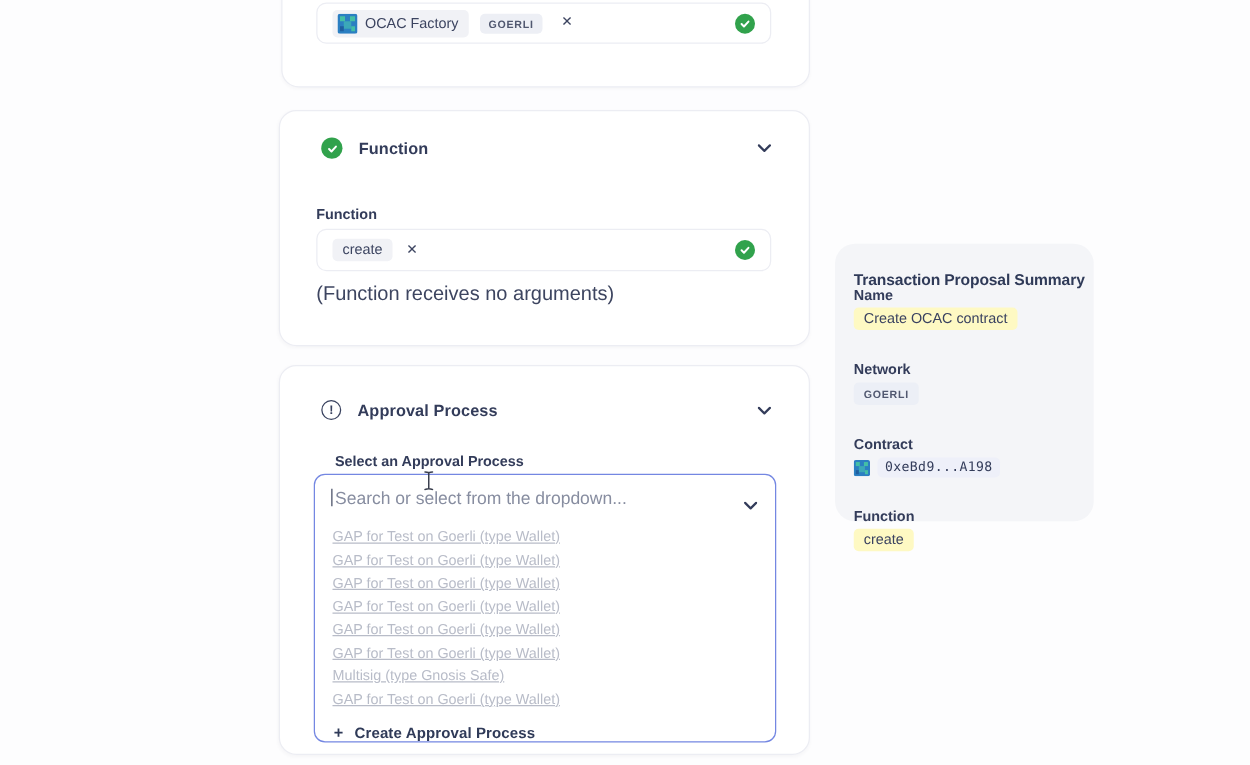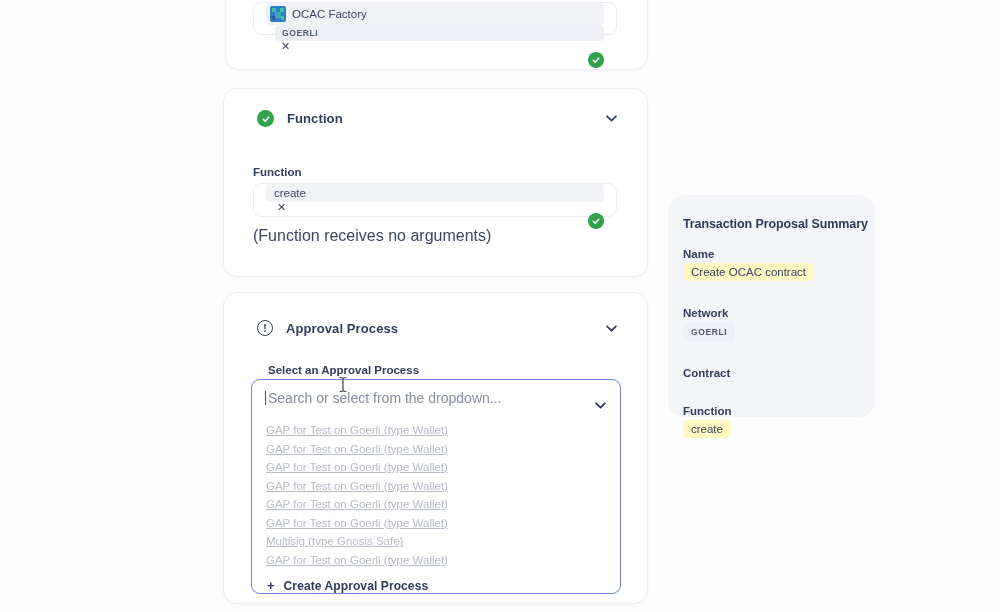--- a/index.html
+++ b/index.html
@@ -26,23 +26,22 @@
   .card-title { font-size: 13px; font-weight: bold; margin-left: 13px; letter-spacing: .1px; }
   .chev { margin-left: auto; display: flex; align-items: center; cursor: pointer; }
 
   .field-label { position: absolute; font-size: 11.5px; font-weight: bold; color: #333c5a; }
 
   .select-box {
     position: absolute;
     background: #fff;
     border: 1px solid #ecedf3;
     border-radius: 8px;
-    display: flex; 
+    display: flex; align-items: center;
     padding: 0 12px;
-    flex-direction: column;
   }
   .chip {
     display: inline-flex; align-items: center;
     background: #f1f2f6; border-radius: 4px;
     padding: 3px 8px; font-size: 11.5px; color: #3c4460;
     gap: 6px; white-space: nowrap;
   }
   .badge {
     display: inline-block; background: #edeff5; border-radius: 4px;
     padding: 3px 7px; font-size: 8.5px; font-weight: bold;
@@ -111,21 +110,21 @@
     display: inline-block; background: #eceff6; border-radius: 4px;
     padding: 4px 8px; font-size: 8.5px; font-weight: bold;
     letter-spacing: .6px; color: #515870; margin-top: 4px;
   }
   .sum-address-row { display: flex; align-items: center; gap: 6px; margin-top: 4px; }
   .sum-address {
     display: inline-block; background: #eef0f9; border-radius: 4px;
     padding: 2px 6px; font-family: "DejaVu Sans Mono", monospace;
     font-size: 10.5px; color: #333c5a; letter-spacing: .3px;
   }
-  .mt18 { margin-top: 17px; }
+  .mt18 { }
   .mt12 { margin-top: 26px; }
 
   .ibeam-cursor { position: absolute; left: 338px; top: 376px; }
 </style>
 </head>
 <body>
 
 <div class="card" style="left:225px; top:-44px; width:423px; height:114px;">
   <div class="select-box" style="left:27px; top:45px; right:30px; height:33px;">
     <span class="chip" style="padding-left:4px;">
@@ -231,19 +230,32 @@
     <span class="sum-chip">Create OCAC contract</span>
   </div>
 
   <div class="mt12">
     <div class="sum-label">Network</div>
     <span class="sum-badge">GOERLI</span>
   </div>
 
   <div class="mt12">
     <div class="sum-label">Contract</div>
+    <div class="sum-address-row">
+      <span class="identicon" style="width:13px;height:13px;">
+        <svg width="13" height="13" viewBox="0 0 16 16">
+            <rect width="16" height="16" rx="2" fill="#2b7fc2"></rect>
+            <rect x="2" y="2" width="4" height="4" fill="#44bfa5"></rect>
+            <rect x="10" y="2" width="4" height="4" fill="#44bfa5"></rect>
+            <rect x="5" y="6" width="6" height="6" fill="#3ba8b8"></rect>
+            <rect x="2" y="10" width="3" height="4" fill="#1f5f9f"></rect>
+            <rect x="11" y="10" width="3" height="4" fill="#44bfa5"></rect>
+          </svg>
+      </span>
+      <span class="sum-address">0xeBd9...A198</span>
+    </div>
   </div>
 
   <div class="mt12">
     <div class="sum-label">Function</div>
     <span class="sum-chip">create</span>
   </div>
 </div>
 
 </body></html>

